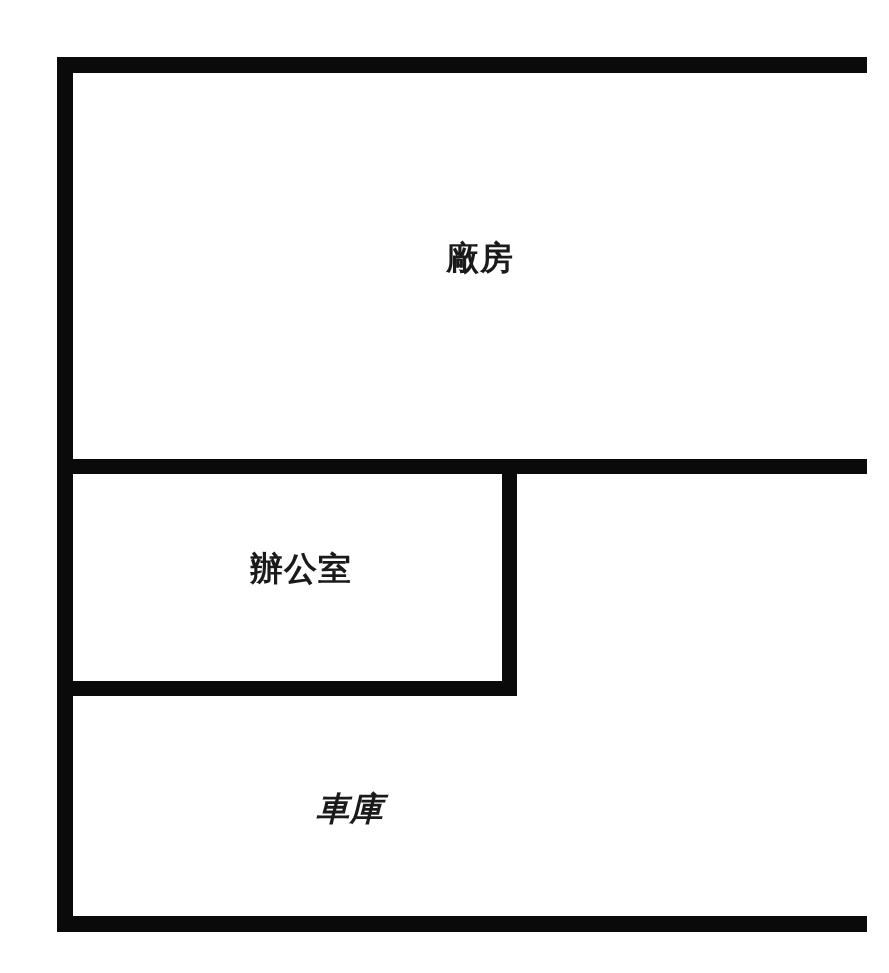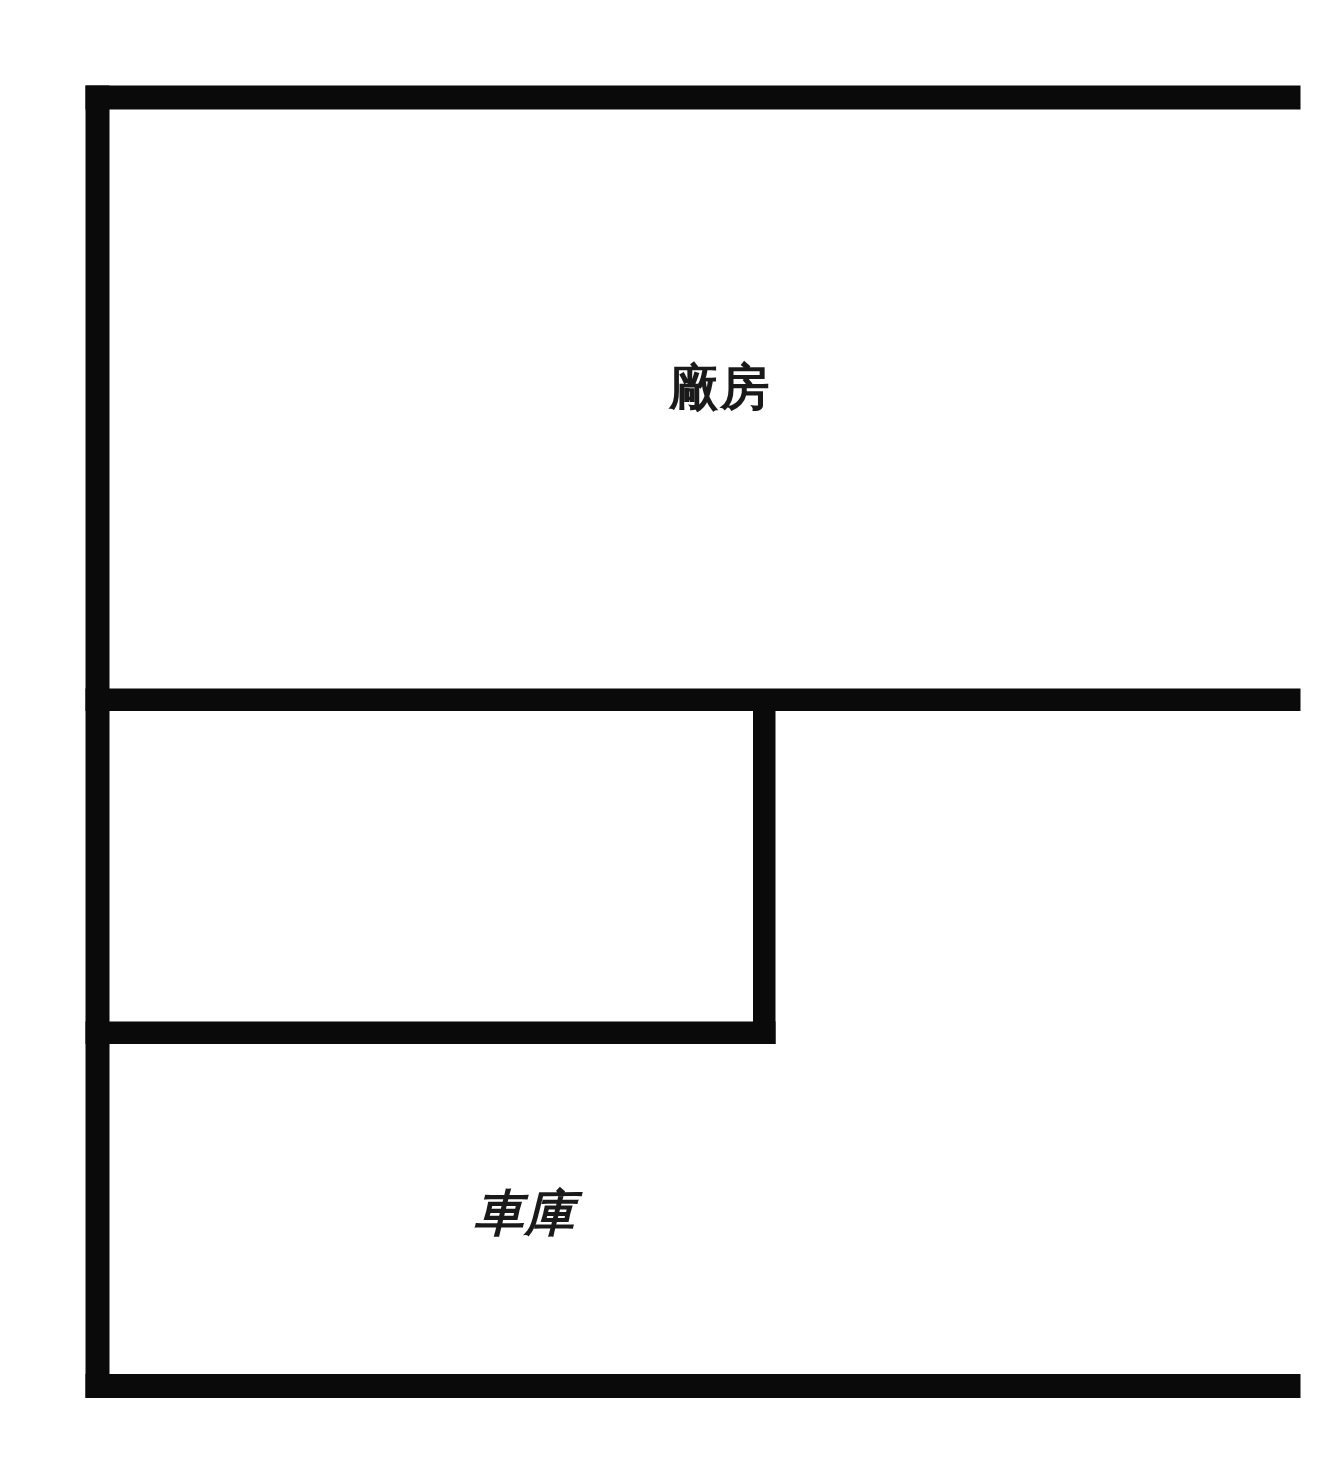--- a/index.html
+++ b/index.html
@@ -66,17 +66,18 @@
   <div class="wall wall-outer-left"></div>
   <div class="wall wall-outer-right"></div>
   <div class="wall wall-outer-bottom"></div>
 
   <div class="wall wall-factory-bottom"></div>
   <div class="wall wall-office-right"></div>
   <div class="wall wall-office-bottom"></div>
 
   <div class="room-label label-factory">廠房</div>
 
+  <div class="room-label label-office">辦公室</div>
 
   <div class="room-label label-garage">車庫</div>
 
 
 </div>
 
 </body></html>

